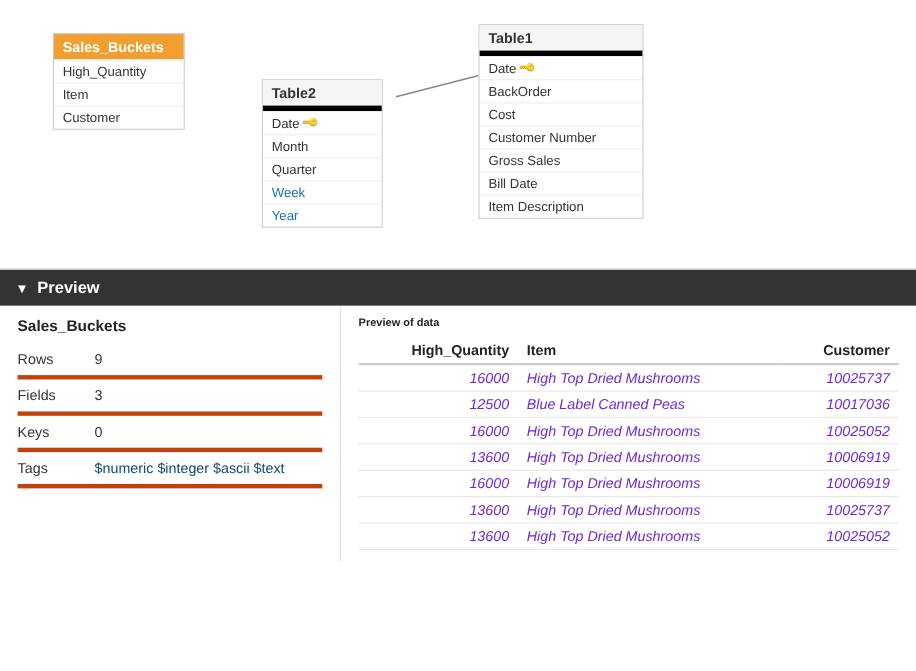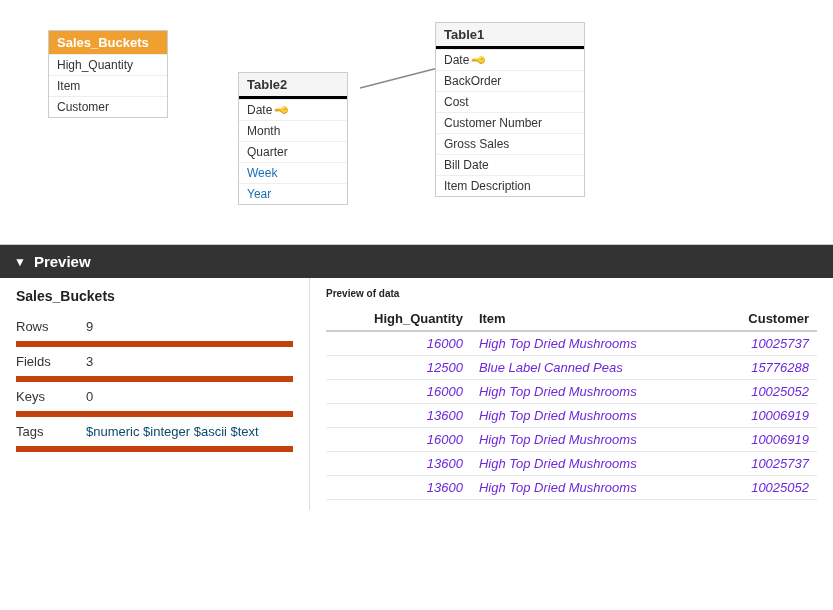--- a/index.html
+++ b/index.html
@@ -27,21 +27,21 @@
       padding: 4px 8px;
       font-weight: bold;
       font-size: 13px;
       color: #fff;
       background: #f0a030;
     }
 
     .db-table .table-header.white-header {
       background: #f5f5f5;
       color: #333;
-      border-bottom: 3px solid #000000;
+      border-bottom: 5px solid #000000;
     }
 
     .db-table .field-row {
       padding: 3px 8px;
       font-size: 12px;
       color: #333;
       border-top: 1px solid #eee;
       display: flex;
       align-items: center;
       gap: 4px;
@@ -98,21 +98,21 @@
     .stats-panel .stats-title {
       font-weight: bold;
       font-size: 14px;
       margin-bottom: 8px;
       color: #222;
     }
 
     .stats-row {
       display: flex;
       padding: 7px 0;
-      border-bottom: 6px solid #c2410c;
+      border-bottom: 4px solid #c2410c;
       font-size: 13px;
     }
 
     .stats-row .stat-label {
       width: 70px;
       color: #333;
     }
 
     .stats-row .stat-value {
       color: #333;
@@ -252,21 +252,21 @@
       </thead>
       <tbody id="data-table-body">
       <tr>
       <td class="right-align">16000</td>
       <td>High Top Dried Mushrooms</td>
       <td class="right-align">10025737</td>
     </tr>
           <tr>
       <td class="right-align">12500</td>
       <td>Blue Label Canned Peas</td>
-      <td class="right-align">15776288</td>
+      <td class="right-align">10017036</td>
     </tr>
           <tr>
       <td class="right-align">16000</td>
       <td>High Top Dried Mushrooms</td>
       <td class="right-align">10025052</td>
     </tr>
           <tr>
       <td class="right-align">13600</td>
       <td>High Top Dried Mushrooms</td>
       <td class="right-align">10006919</td>

